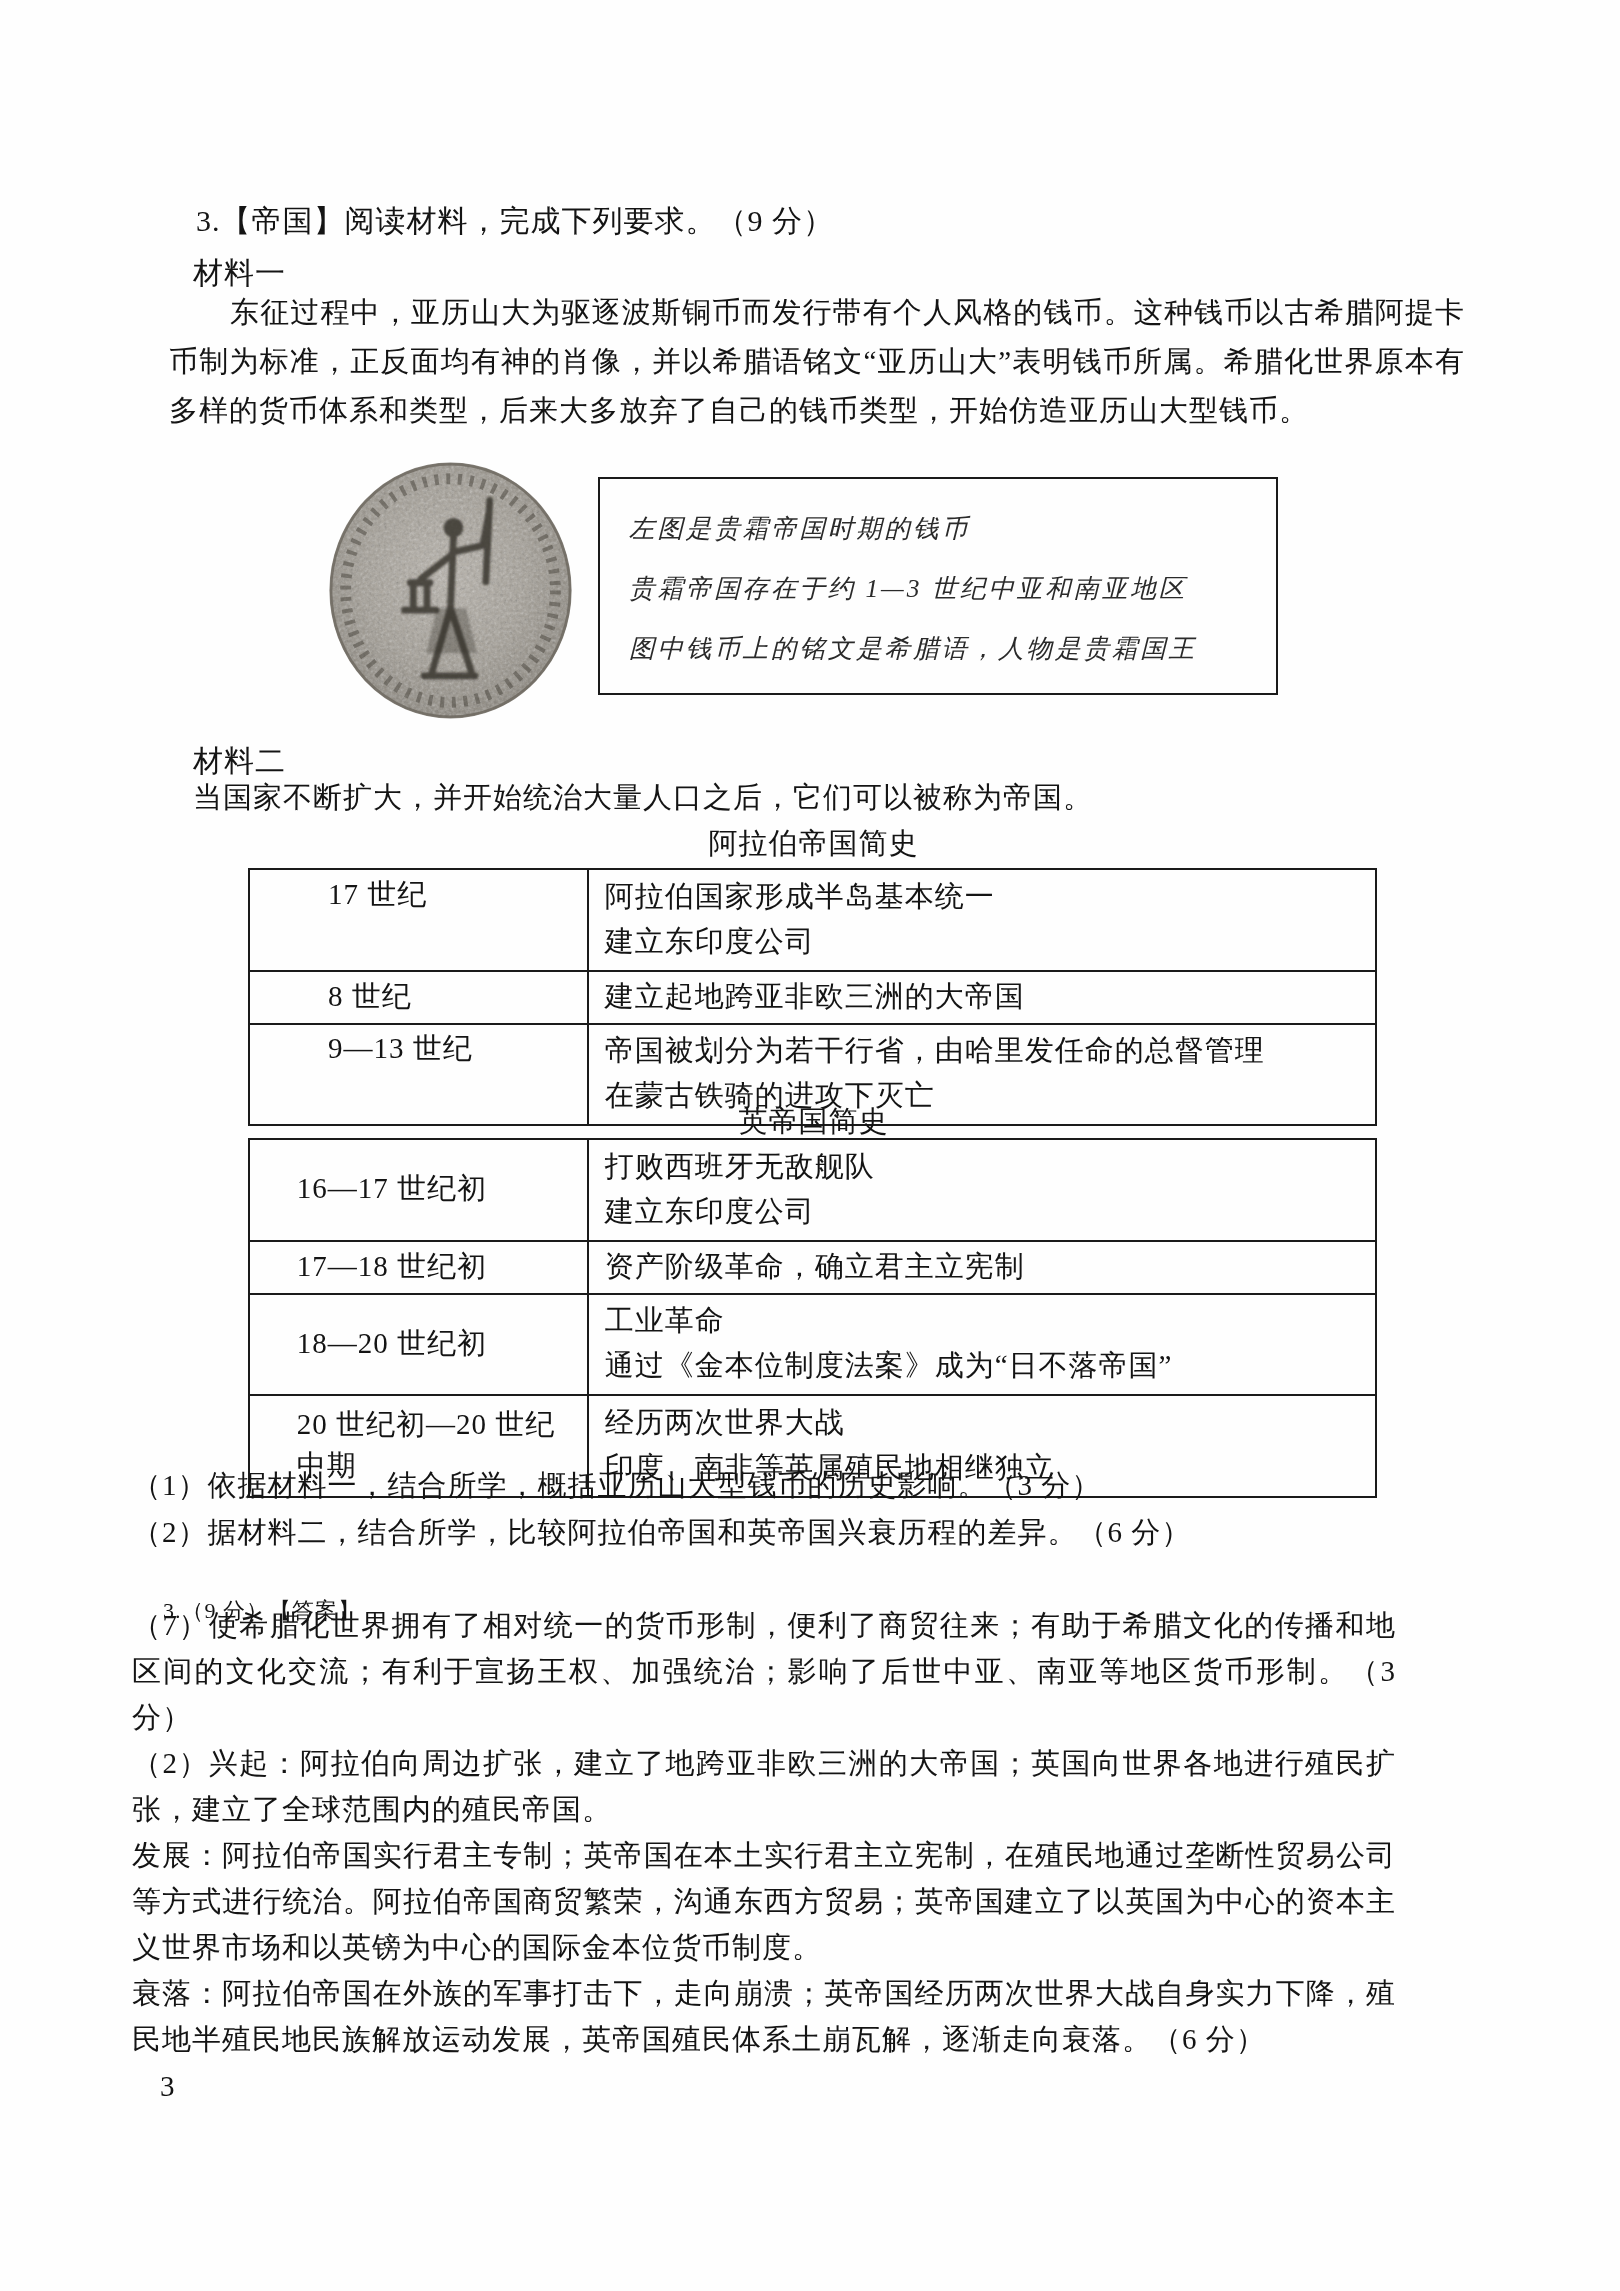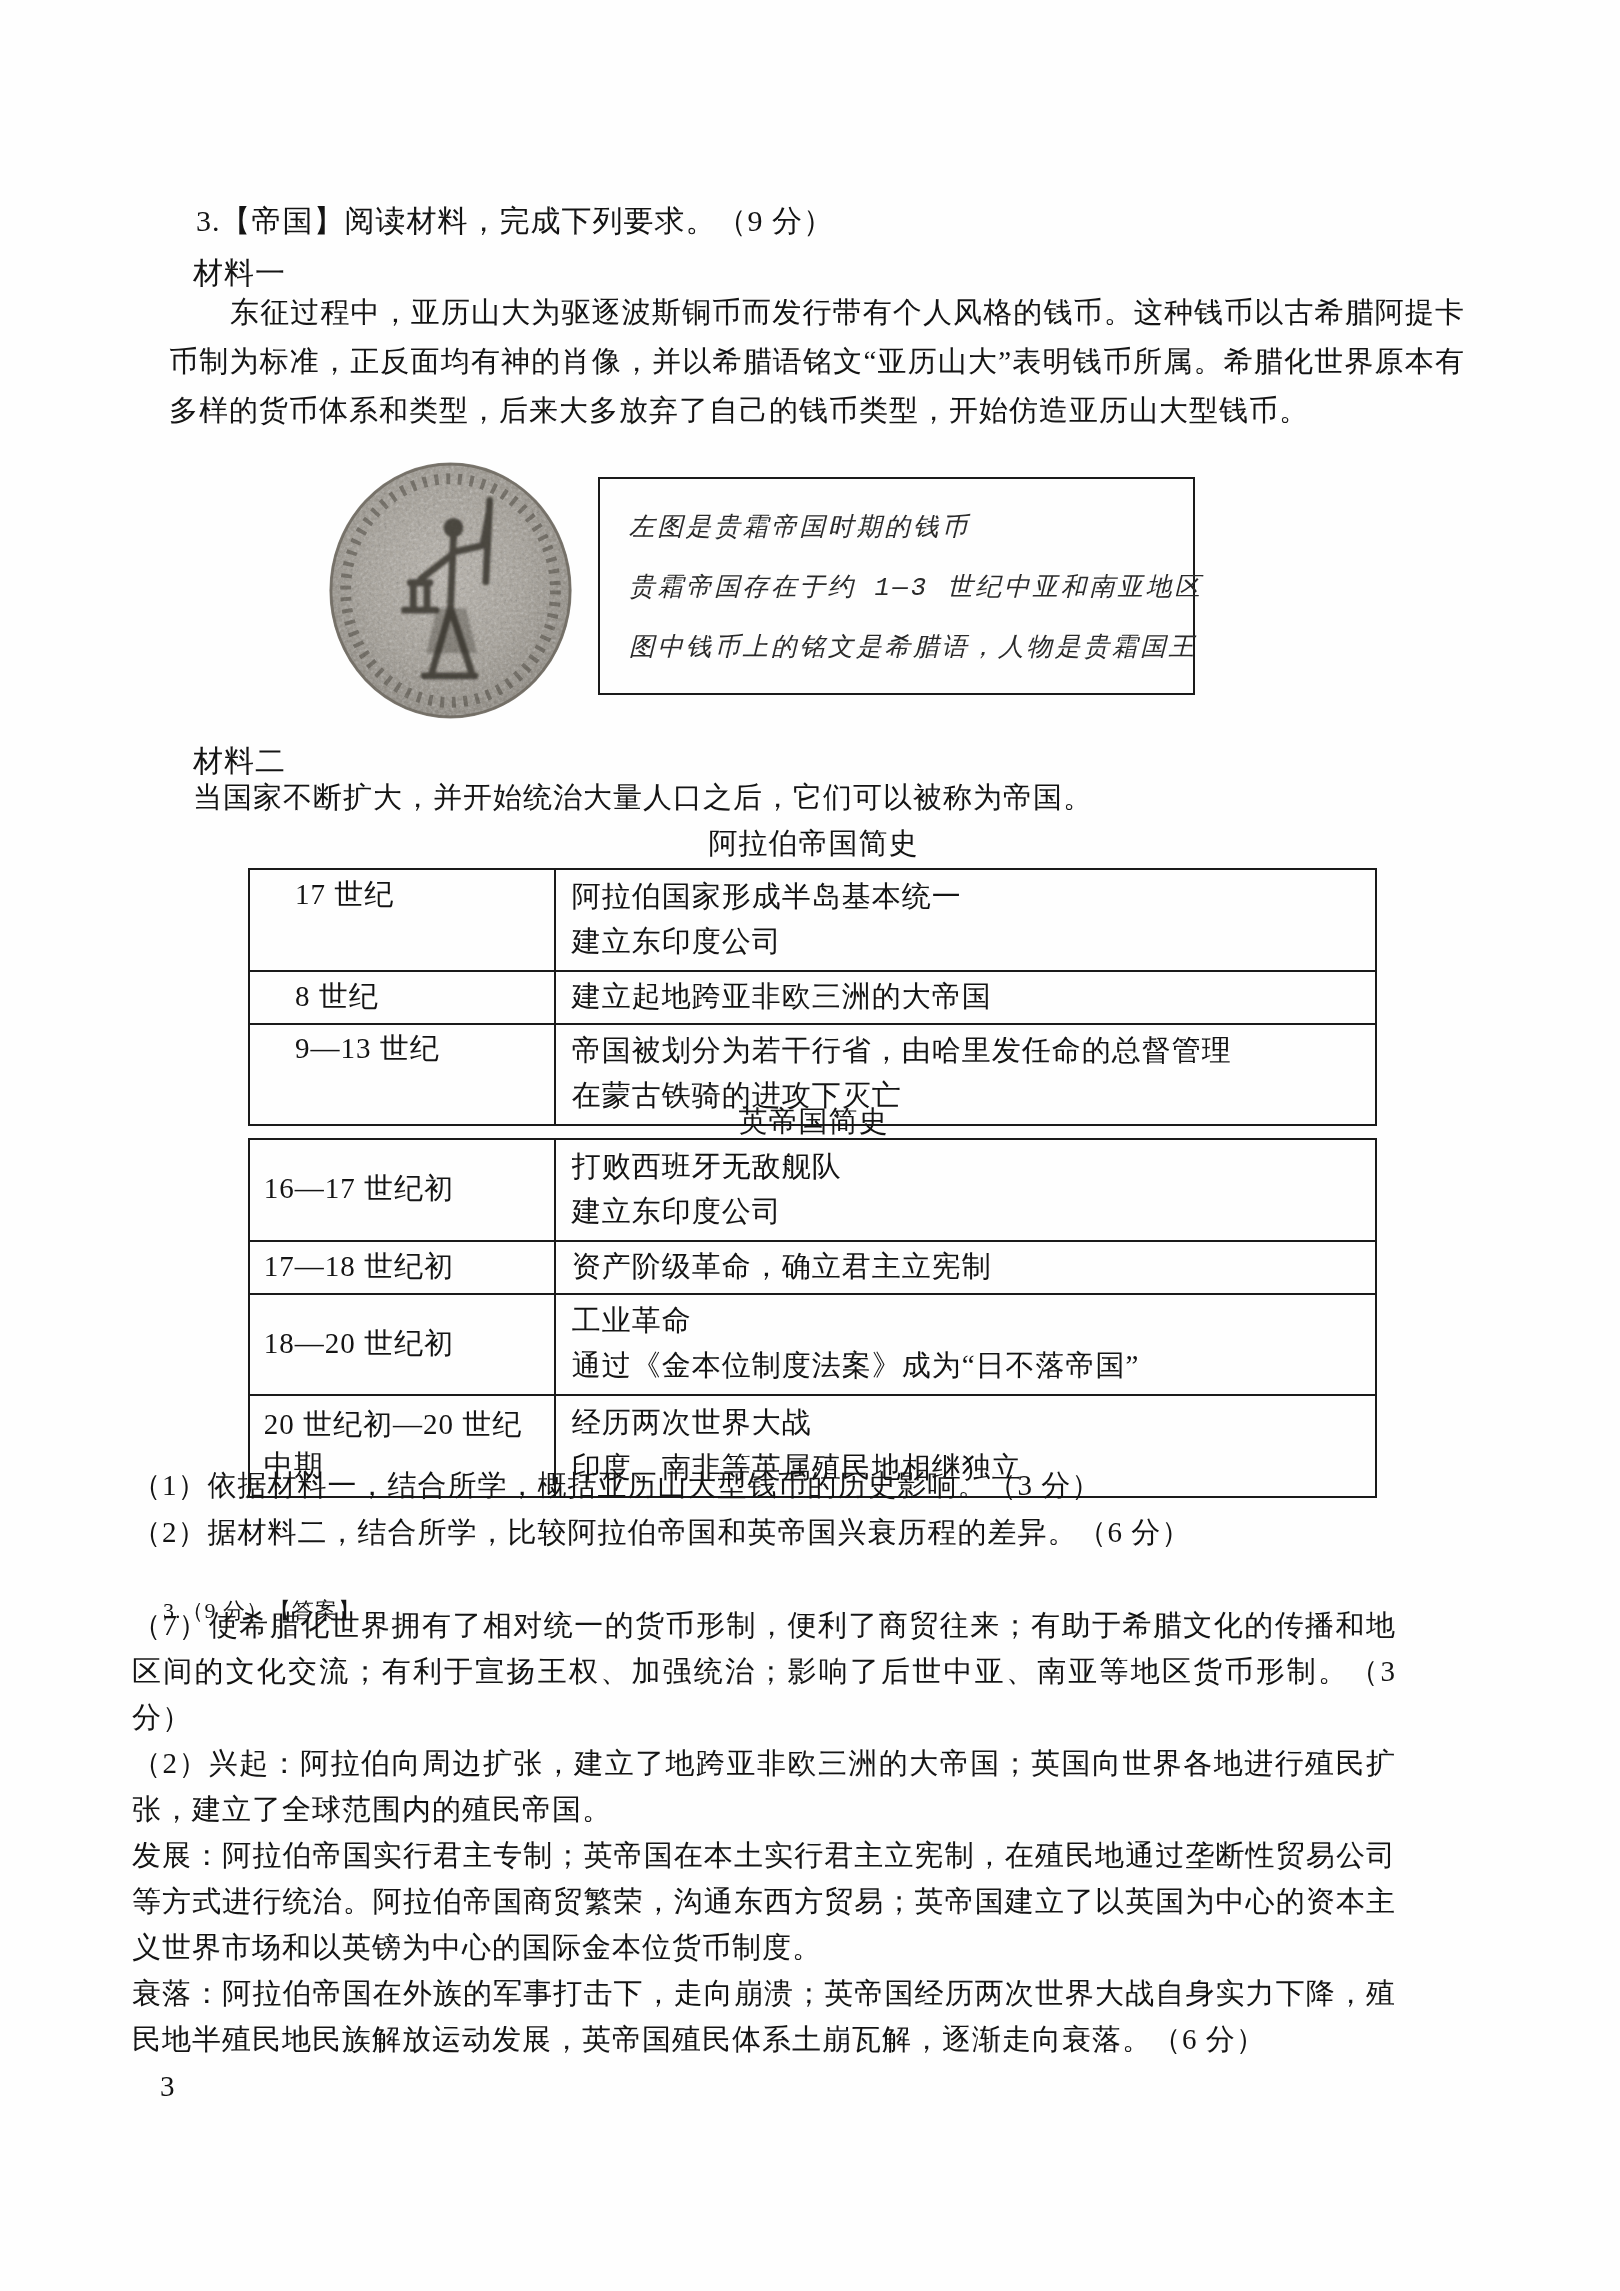--- a/index.html
+++ b/index.html
@@ -21,26 +21,25 @@
   .mat1-para {
     left: 169px; top: 288px; width: 1296px;
     font-size: 29px; line-height: 49px;
     text-align: justify; text-indent: 61px;
     letter-spacing: 1px;
   }
 
   .coin-wrap { left: 326px; top: 459px; width: 251px; height: 267px; }
 
   .caption-box {
-    left: 598px; top: 477px; width: 597px; height: 218px;
+    left: 598px; top: 477px; width: 680px; height: 218px;
     box-sizing: border-box;
     border: 2.9px solid #1a1a1a;
     padding: 19.6px 13.7px 0 29px;
     background: #fefefe;
-    font-family: Liberation Mono, monospace;
   }
   .caption-line {
     font-style: italic;
     font-size: 25.5px;
     line-height: 60px;
     letter-spacing: 2.9px;
     color: #2a2a2a;
     white-space: nowrap;
   }
 
@@ -53,21 +52,21 @@
 
   .htable {
     left: 248px; width: 1129px;
     box-sizing: border-box;
     border: 2.9px solid #1a1a1a;
     font-size: 29px;
     background: #fefefe;
   }
   .table1 { top: 868px; }
   .table2 { top: 1138px; }
-  .hrow { display: flex; border-top: 2px solid #1a1a1a; }
+  .hrow { display: flex; border-top: 2px solid #1a1a1a; padding-left: 33px; }
   .hrow:first-child { border-top: none; }
   .hcell-period {
     box-sizing: border-box;
     width: 306px;
     border-right: 2px solid #1a1a1a;
     padding: 3.9px 9.8px 5.9px 13.7px;
     line-height: 41px;
     letter-spacing: 1px;
     display: flex; flex-direction: column; justify-content: center;
   }

